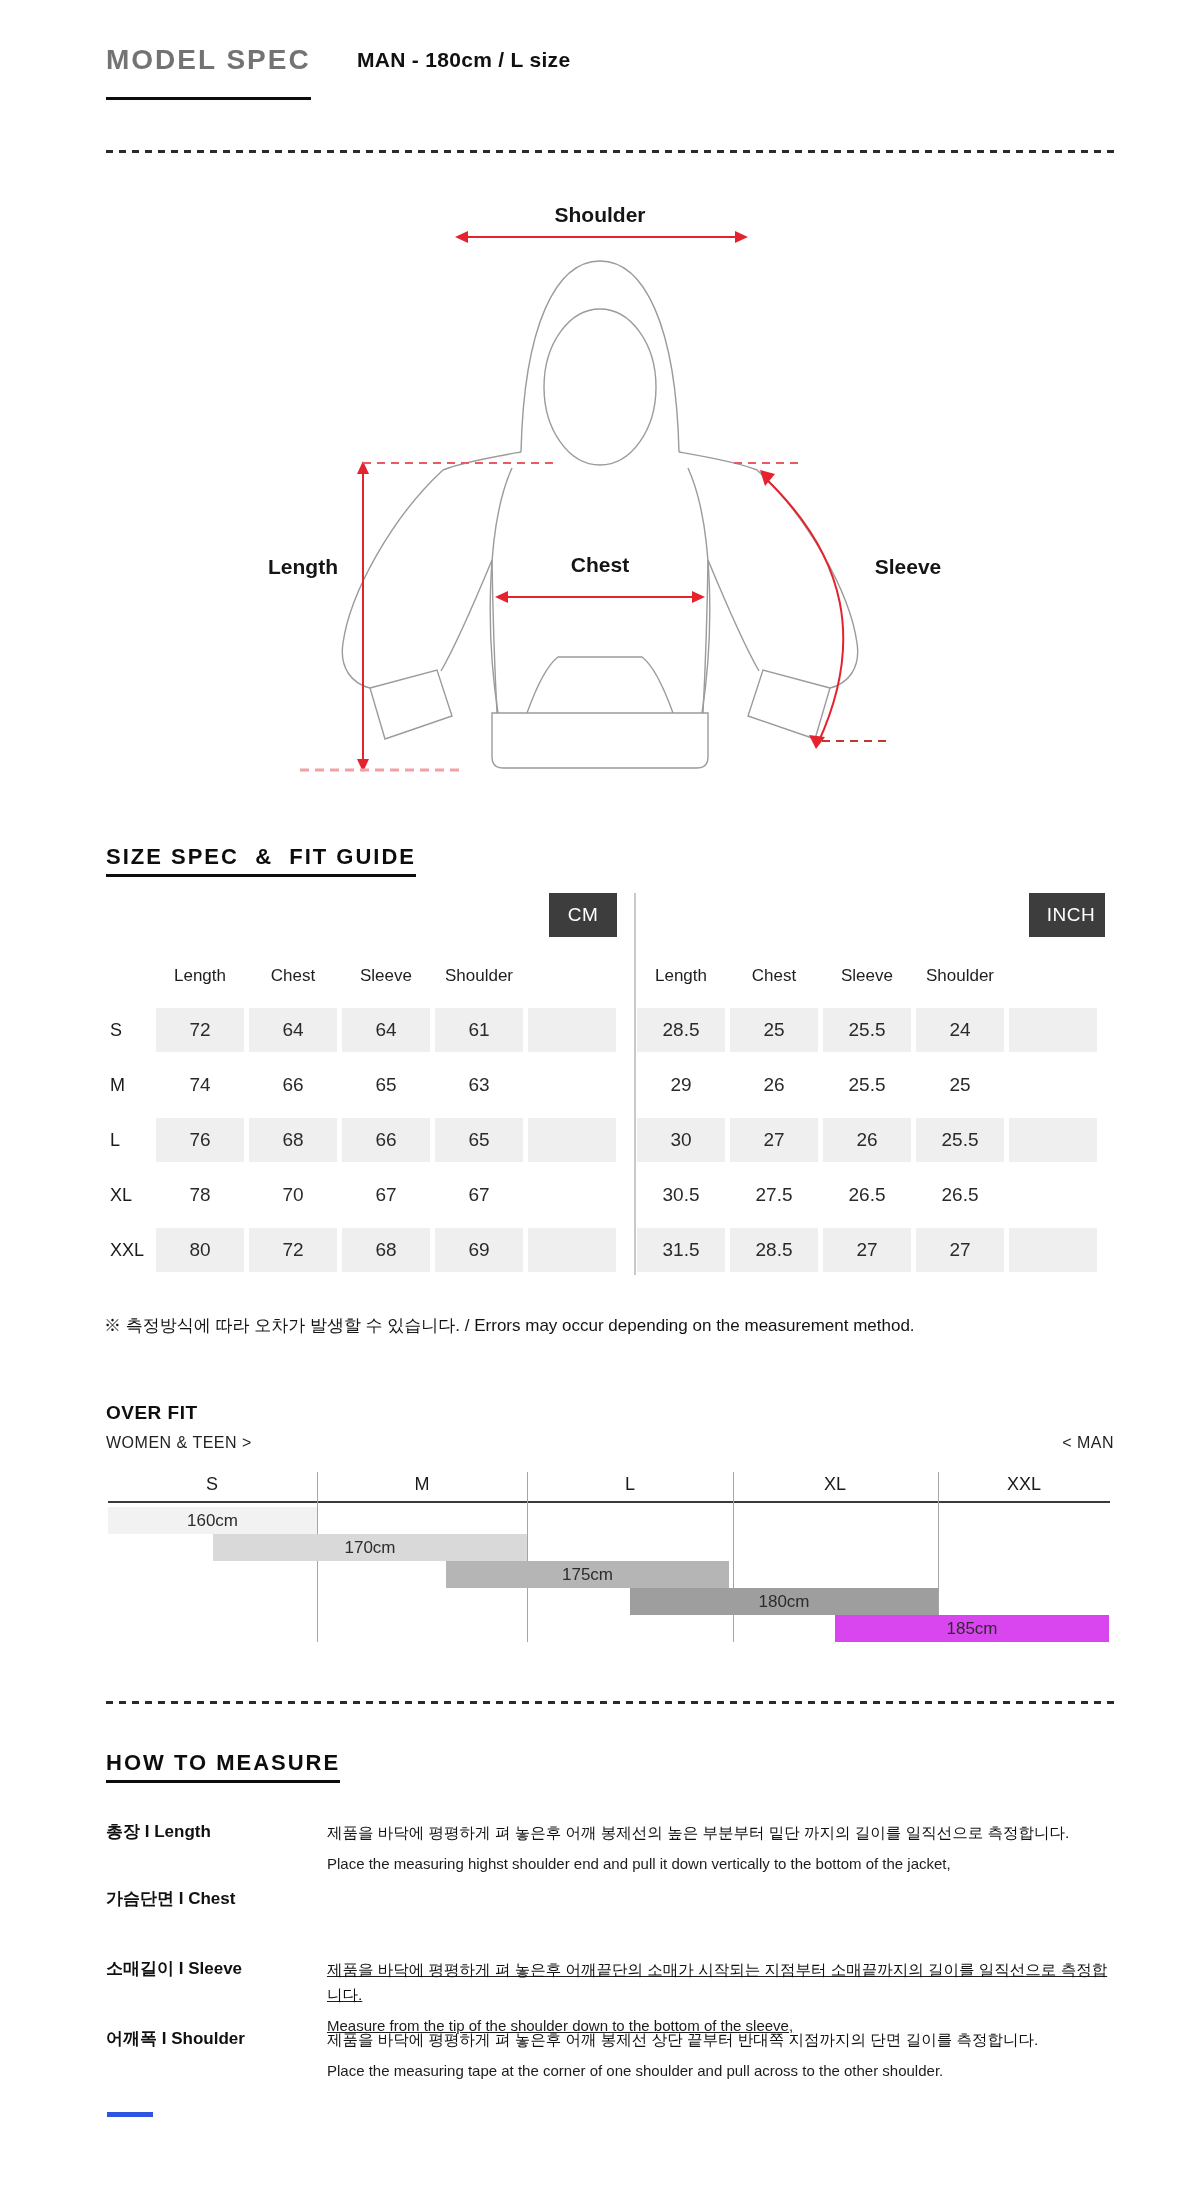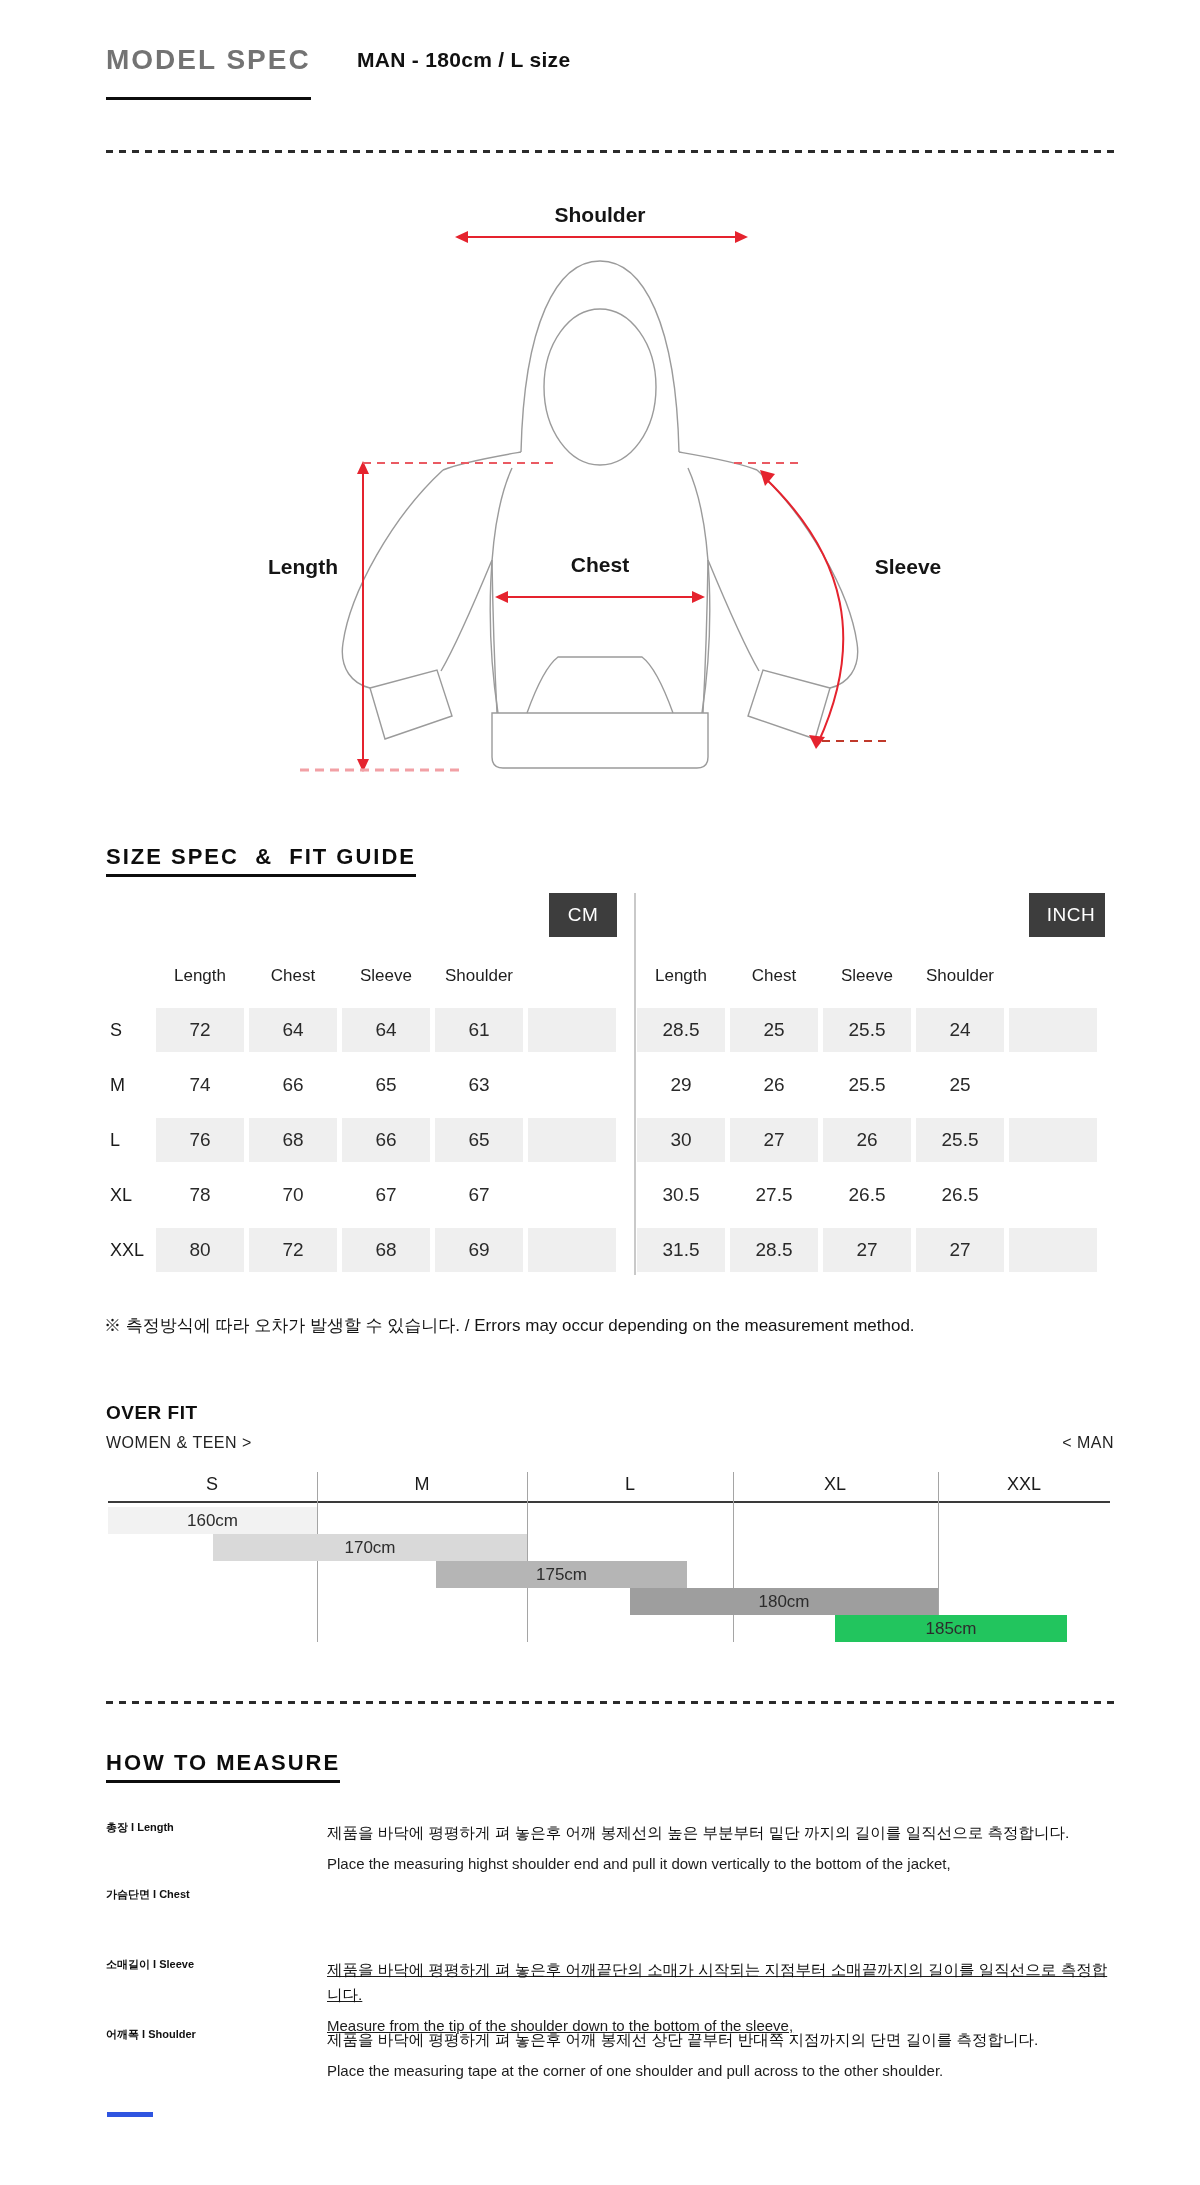--- a/index.html
+++ b/index.html
@@ -32,21 +32,21 @@
   
   .fit-title{font-size:19px;font-weight:800;color:#0f0f0f;letter-spacing:.5px;}
   .fit-side{font-size:16px;color:#222;letter-spacing:.5px;}
   .fit-size{width:80px;text-align:center;font-size:18px;color:#1b1b1b;}
   .fit-rule{height:2px;background:#3a3a3a;}
   .fit-vdiv{width:1px;background:#a5a5a5;}
   .fit-bar{height:27px;line-height:27px;text-align:center;font-size:17px;color:#2c2c2c;}
 
   
   .m-row{width:1008px;}
-  .m-label{position:absolute;left:0;top:0;font-size:11px;font-weight:700;color:#101010;white-space:pre;}
+  .m-label{position:absolute;left:0;top:0;font-size:17px;font-weight:700;color:#101010;white-space:pre;}
   .m-desc{margin-left:221px;}
   .m-kr{font-size:15.5px;line-height:25px;color:#101010;}
   .m-en{font-size:15px;line-height:24px;color:#1c1c1c;margin-top:7px;}
 
   .blue-mark{width:46px;height:5px;background:#2f55e0;}
 
   svg text{font-family:"Liberation Sans", sans-serif;}
   .svg-label{font-size:21px;font-weight:800;fill:#151515;}
 </style>
 </head>
@@ -221,23 +221,23 @@
   <span class="abs fit-size" style="left:984px;top:1474px;">XXL</span>
 
   <div class="abs fit-rule" style="left:108px;top:1501px;width:1002px;"></div>
   <div class="abs fit-vdiv" style="left:317px;top:1472px;height:170px;"></div>
   <div class="abs fit-vdiv" style="left:527px;top:1472px;height:170px;"></div>
   <div class="abs fit-vdiv" style="left:733px;top:1472px;height:170px;"></div>
   <div class="abs fit-vdiv" style="left:938px;top:1472px;height:170px;"></div>
 
   <div class="abs fit-bar" style="left: 108px; top: 1507px; width: 209px; background: rgb(242, 242, 242);">160cm</div>
   <div class="abs fit-bar" style="left: 213px; top: 1534px; width: 314px; background: rgb(217, 217, 217);">170cm</div>
-  <div class="abs fit-bar" style="left: 436px; top: 1561px; width: 251px; background: rgb(181, 181, 181);">175cm</div>
+  <div class="abs fit-bar" style="left: 446px; top: 1561px; width: 283px; background: rgb(181, 181, 181);">175cm</div>
   <div class="abs fit-bar" style="left: 630px; top: 1588px; width: 308px; background: rgb(158, 158, 158);">180cm</div>
-  <div class="abs fit-bar" style="left: 835px; top: 1615px; width: 232px; background: #22c55e;">185cm</div>
+  <div class="abs fit-bar" style="left: 835px; top: 1615px; width: 274px; background: #d946ef;">185cm</div>
 
   <div class="abs dash-line" style="left:106px;top:1701px;width:1008px;"></div>
 
   <span class="abs h-sec" style="left:106px;top:1750px;">HOW TO MEASURE</span>
 
   <div class="abs m-row" style="left:106px;top:1820px;">
     <span class="m-label">총장 I Length</span>
     <div class="m-desc">
       <div class="m-kr">제품을 바닥에 평평하게 펴 놓은후 어깨 봉제선의 높은 부분부터 밑단 까지의 길이를 일직선으로 측정합니다.</div>
       <div class="m-en">Place the measuring highst shoulder end and pull it down vertically to the bottom of the jacket,</div>

